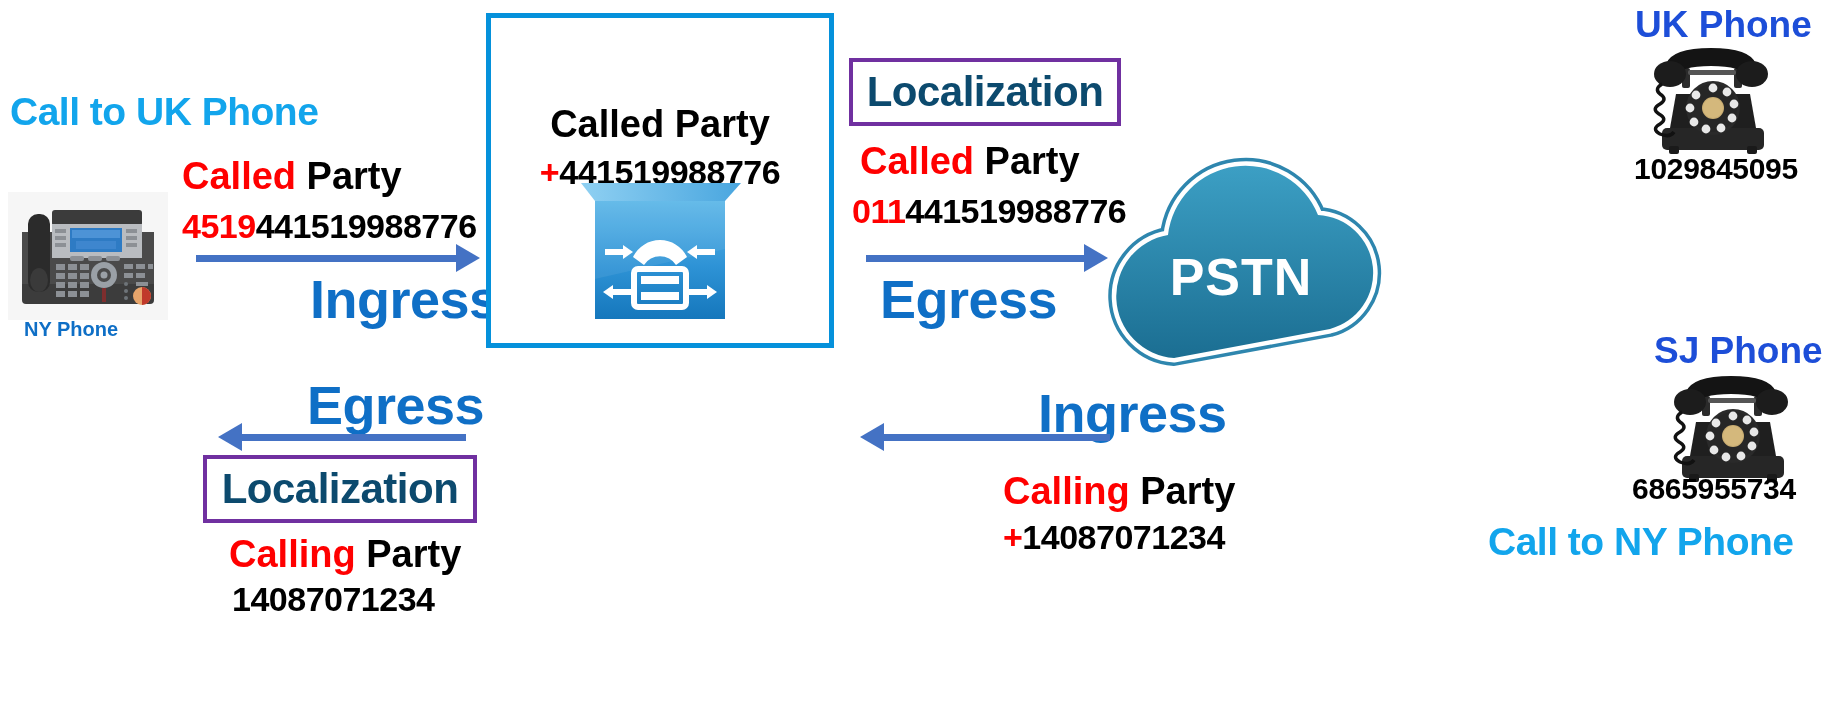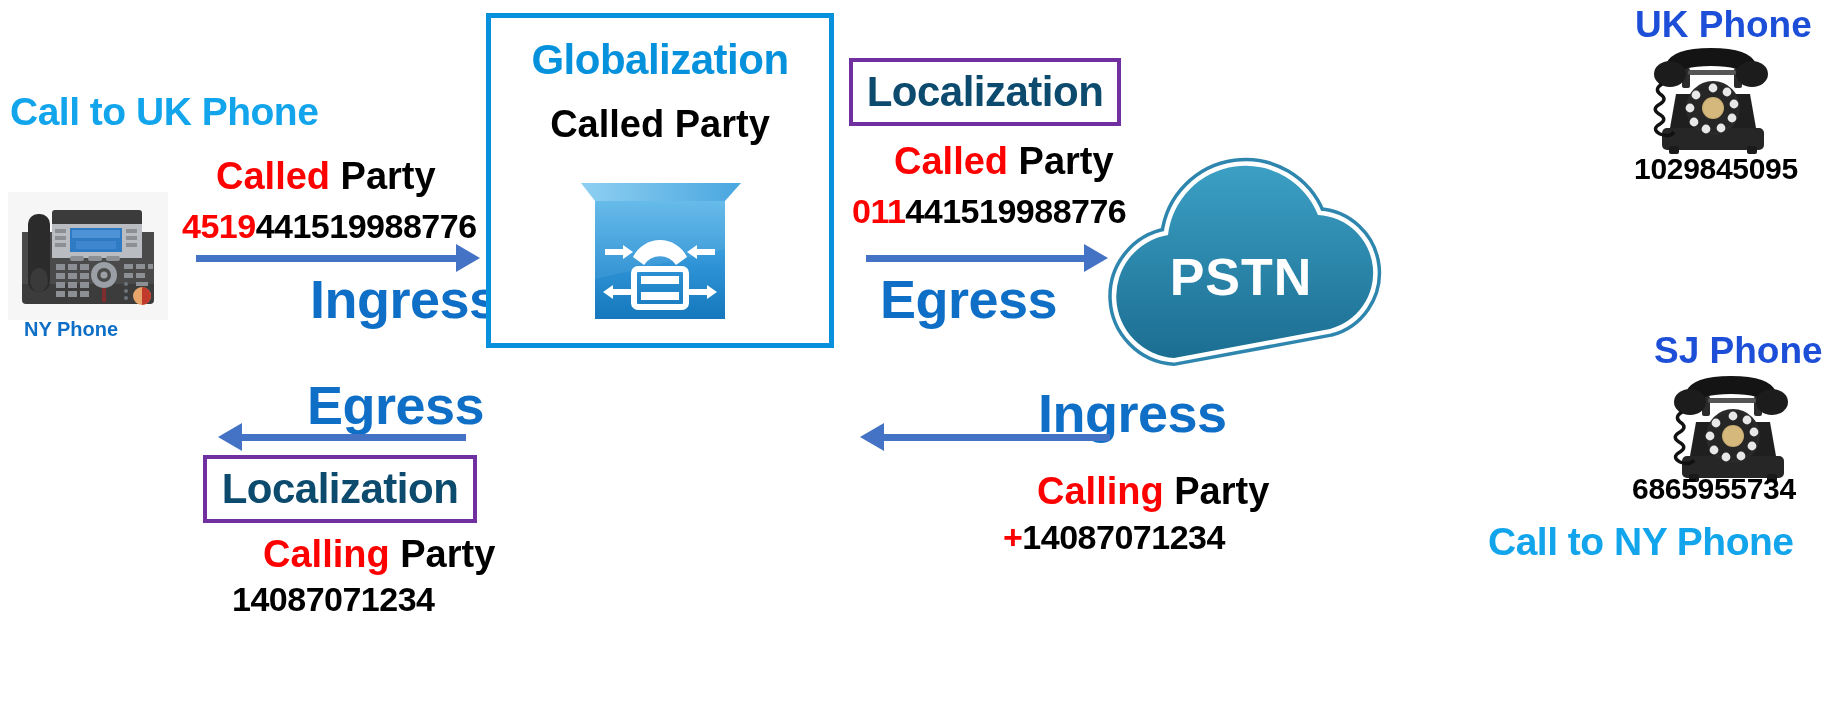--- a/index.html
+++ b/index.html
@@ -20,21 +20,21 @@
   }
   .blue-label{
     color:#0F6FC6;font-weight:bold;font-size:20px;
   }
   .flow-word{
     color:#0F6FC6;font-weight:bold;font-size:54px;letter-spacing:-0.5px;
   }
   .party{
     font-size:38px;font-weight:bold;color:#000000;
   }
-  .party .red{color:#FF0000;margin-left:34px;}
+  .party .red{color:#FF0000;}
   .digits{
     font-size:34px;font-weight:bold;color:#000000;letter-spacing:-0.5px;
   }
   .digits .red{color:#FF0000;}
   .phone-num{
     font-size:30px;font-weight:bold;color:#000000;letter-spacing:-0.3px;
   }
 
   
   .glob-box{
@@ -162,22 +162,24 @@
   <span class="red">4519</span><span>441519988776</span>
 </div>
 
 <div class="abs">
   <div class="arrow-line" style="left:196px;top:255px;width:260px;"></div>
   <div class="arrow-head head-right" style="left:456px;top:244px;"></div>
 </div>
 <div class="abs flow-word nowrap" style="left:310px;top:268px;">Ingress</div>
 
 <div class="abs glob-box">
-  <div class="glob-title">Globalization</div>
   <div class="glob-party party">Called Party</div>
+  <div class="glob-num digits">
+    <span class="red">+</span><span>441519988776</span>
+  </div>
 </div>
 
 <div class="abs gw-wrap">
   <svg width="175" height="150" viewBox="0 0 175 150">
     <defs>
       <linearGradient id="gwFace" x1="0" y1="0" x2="0" y2="1">
         <stop offset="0%" stop-color="#5BB6E8"></stop>
         <stop offset="55%" stop-color="#2E93D6"></stop>
         <stop offset="100%" stop-color="#1577BC"></stop>
       </linearGradient>

